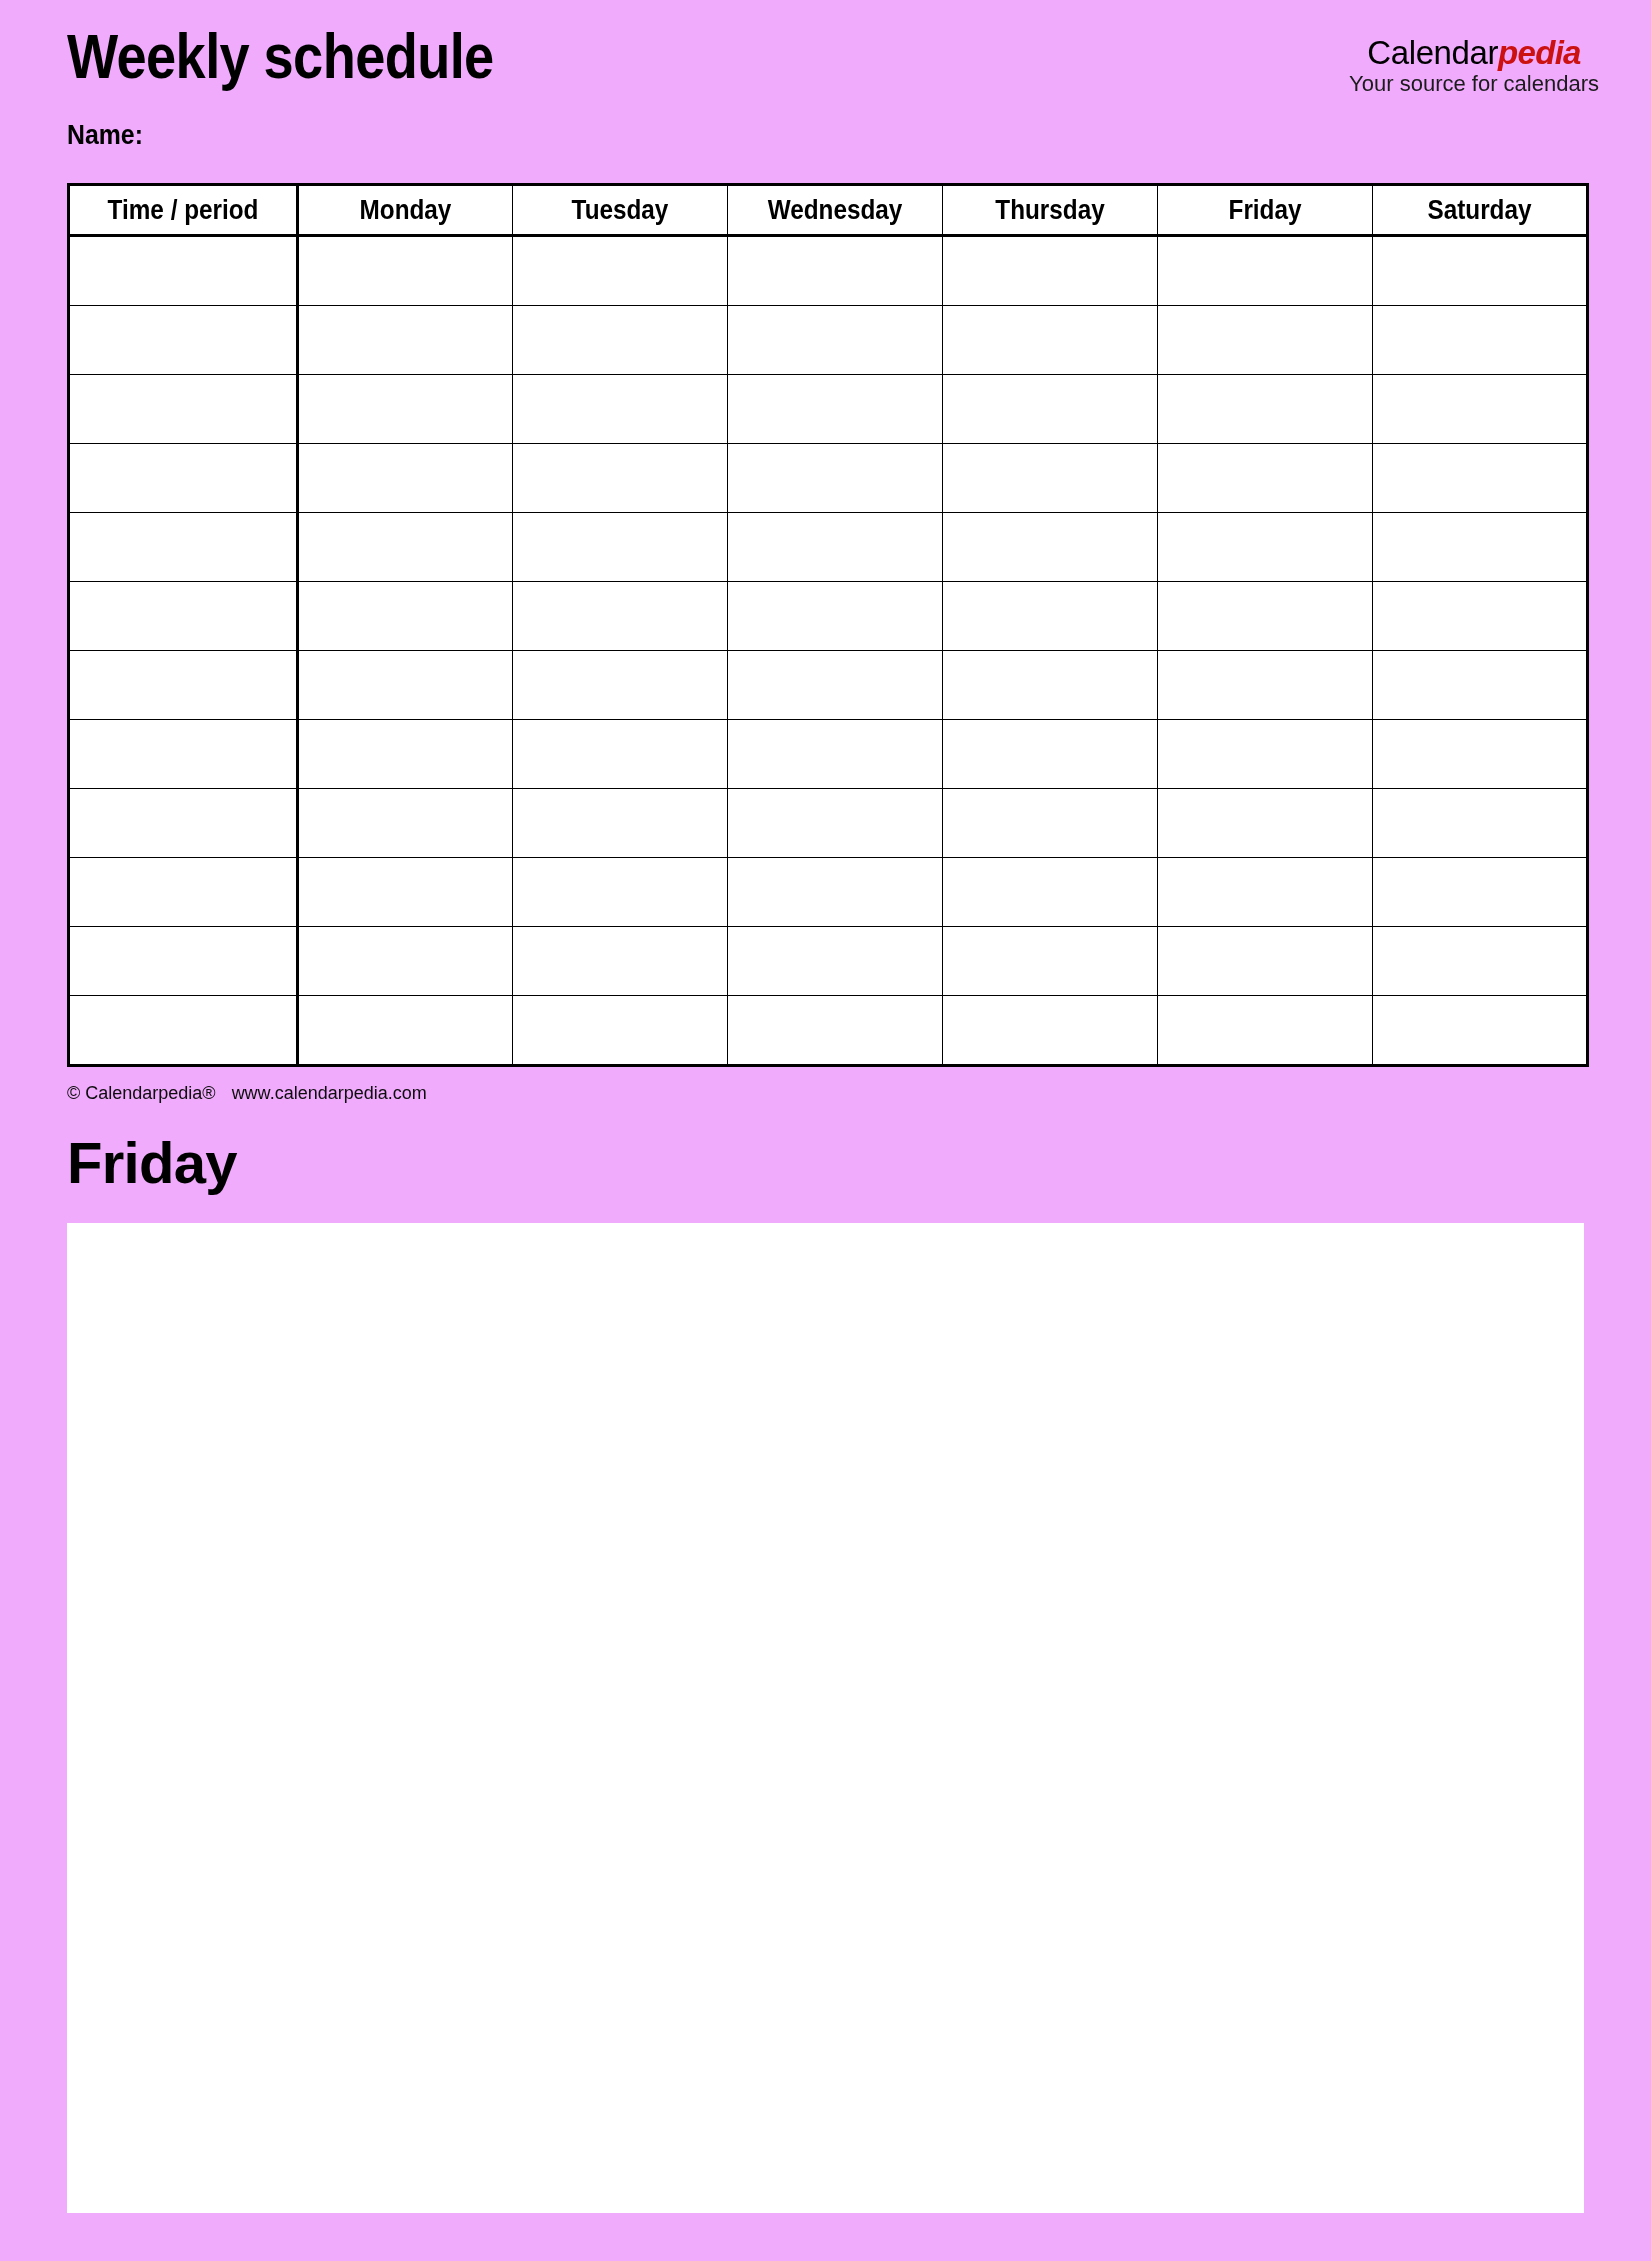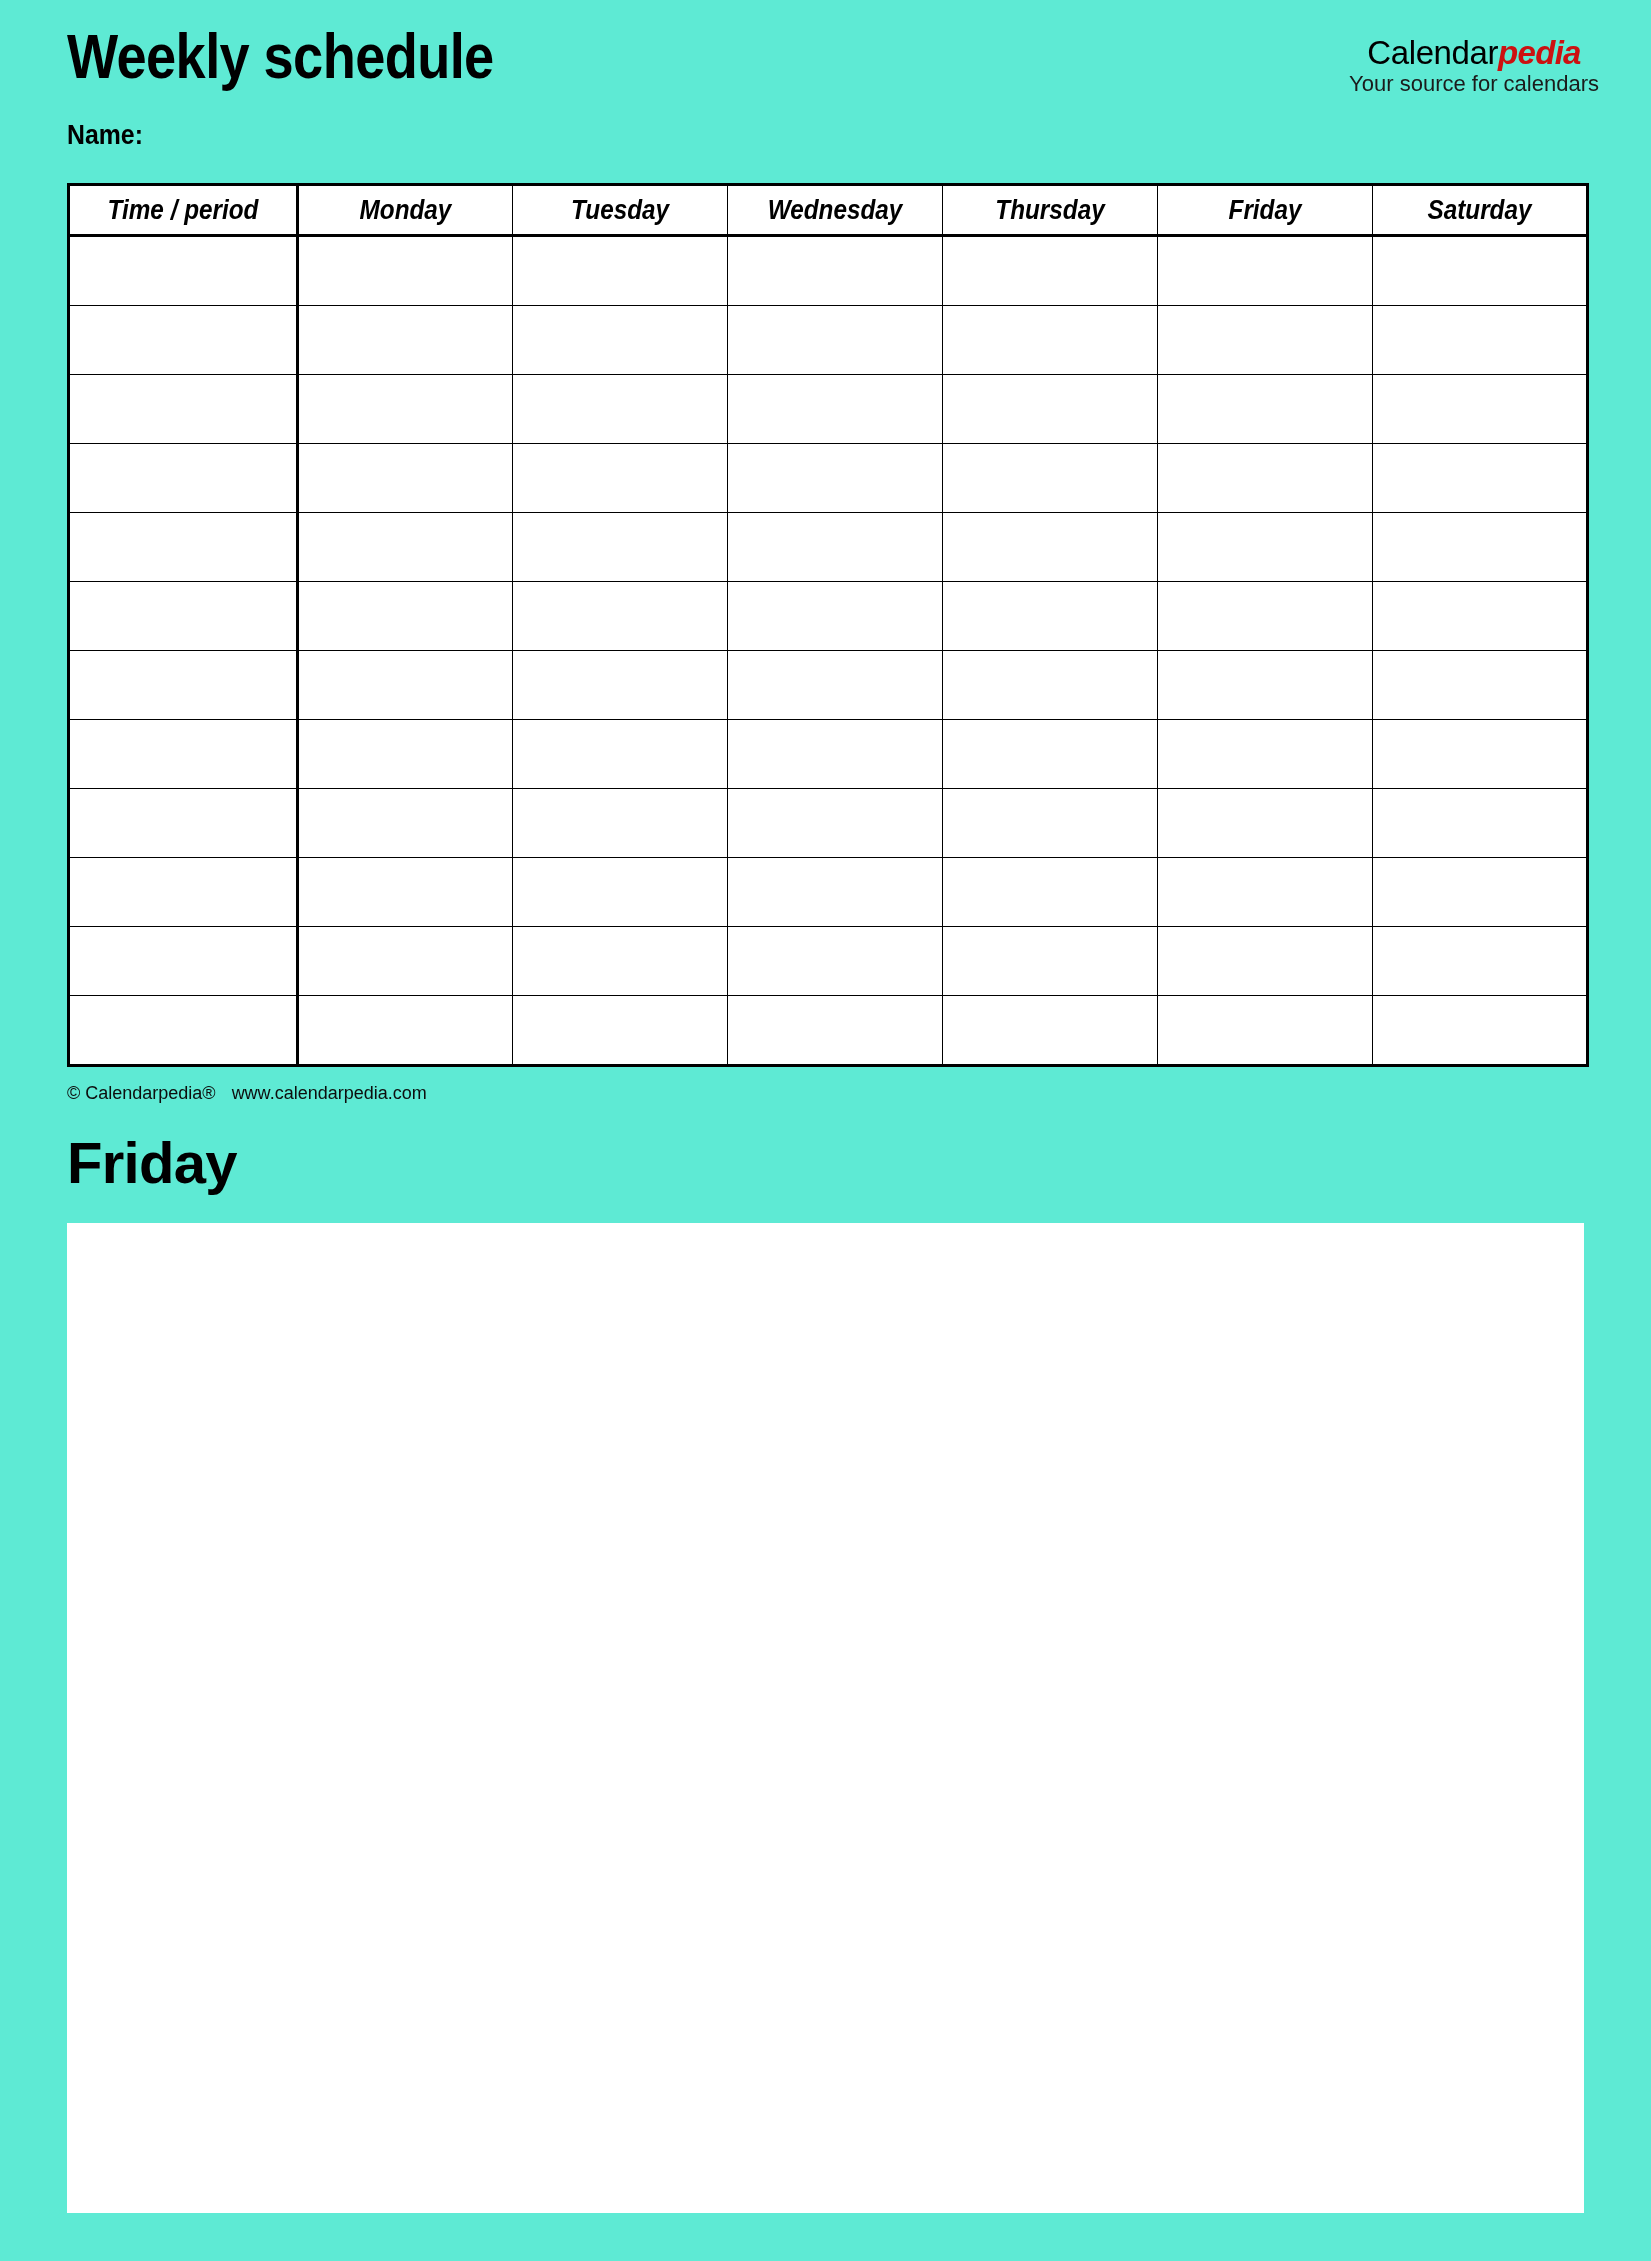--- a/index.html
+++ b/index.html
@@ -11,21 +11,21 @@
   body {
     font-family: "Liberation Sans", sans-serif;
     color: #000000;
     -webkit-font-smoothing: antialiased;
   }
 
   .page {
     position: relative;
     width: 1651px;
     height: 2261px;
-    background: #5eead4;
+    background: #f0abfc;
     overflow: hidden;
     box-sizing: border-box;
   }
 
   
   .header {
     position: absolute;
     left: 0;
     top: 0;
     width: 1651px;
@@ -118,21 +118,20 @@
   }
 
   table.schedule thead th {
     height: 48px;
     font-size: 27px;
     font-weight: 700;
     text-align: center;
     vertical-align: middle;
     border-bottom: 3.6px solid #000000;
     white-space: nowrap;
-    font-style: italic;
   }
   .th-inner {
     display: block;
     transform: scaleX(0.9);
     transform-origin: center center;
     white-space: nowrap;
   }
 
   table.schedule tbody td {
     height: 68px;

